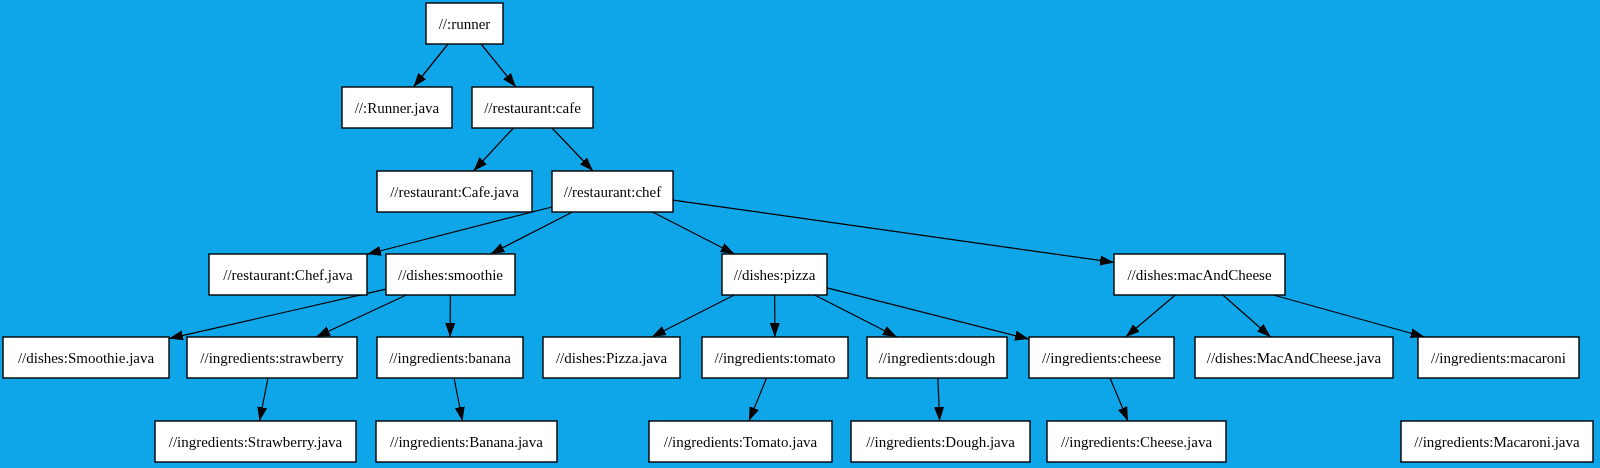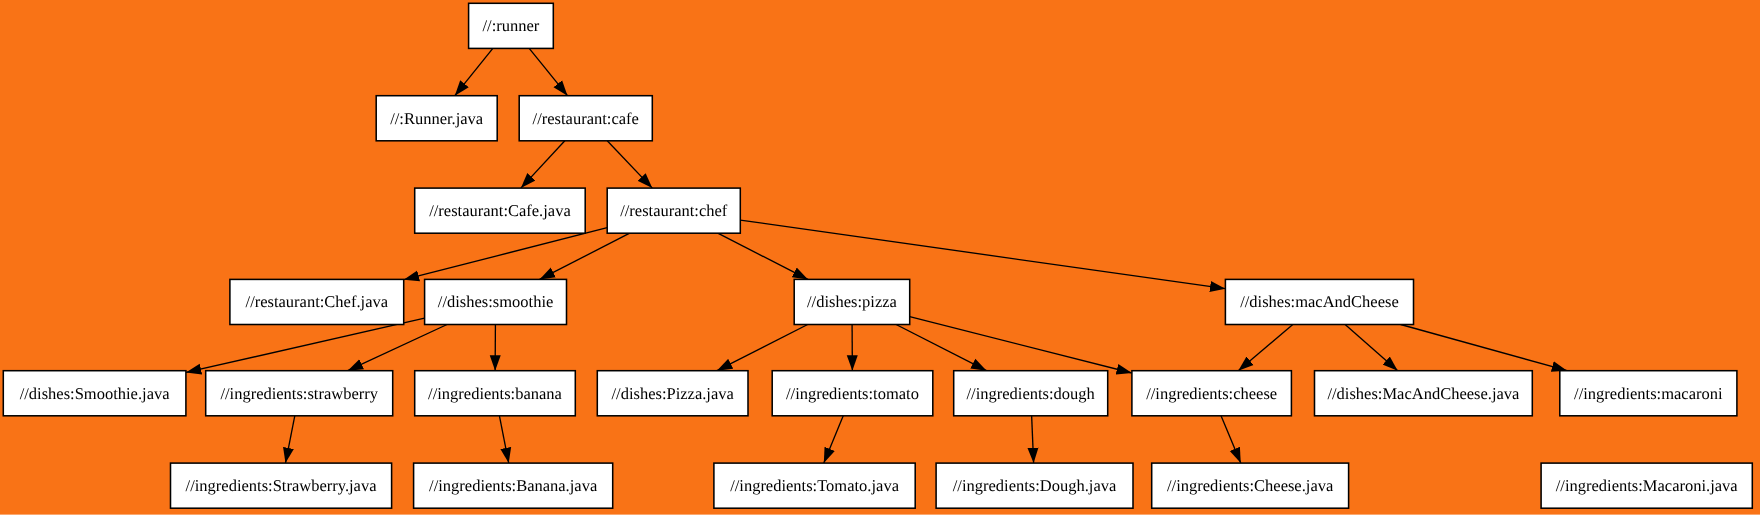--- a/index.html
+++ b/index.html
@@ -3,21 +3,21 @@
 <meta charset="utf-8">
 <style>
   html, body {
     margin: 0;
     padding: 0;
     background: #ffffff;
   }
   .graph-wrap {
     width: 1600px;
     height: 468px;
-    background: #f97316;
+    background: #0ea5e9;
     overflow: hidden;
   }
   svg text {
     font-family: "Liberation Serif", "DejaVu Serif", serif;
     fill: #000000;
   }
   svg .node-box {
     fill: #ffffff;
     stroke: #000000;
     stroke-width: 1.4;

